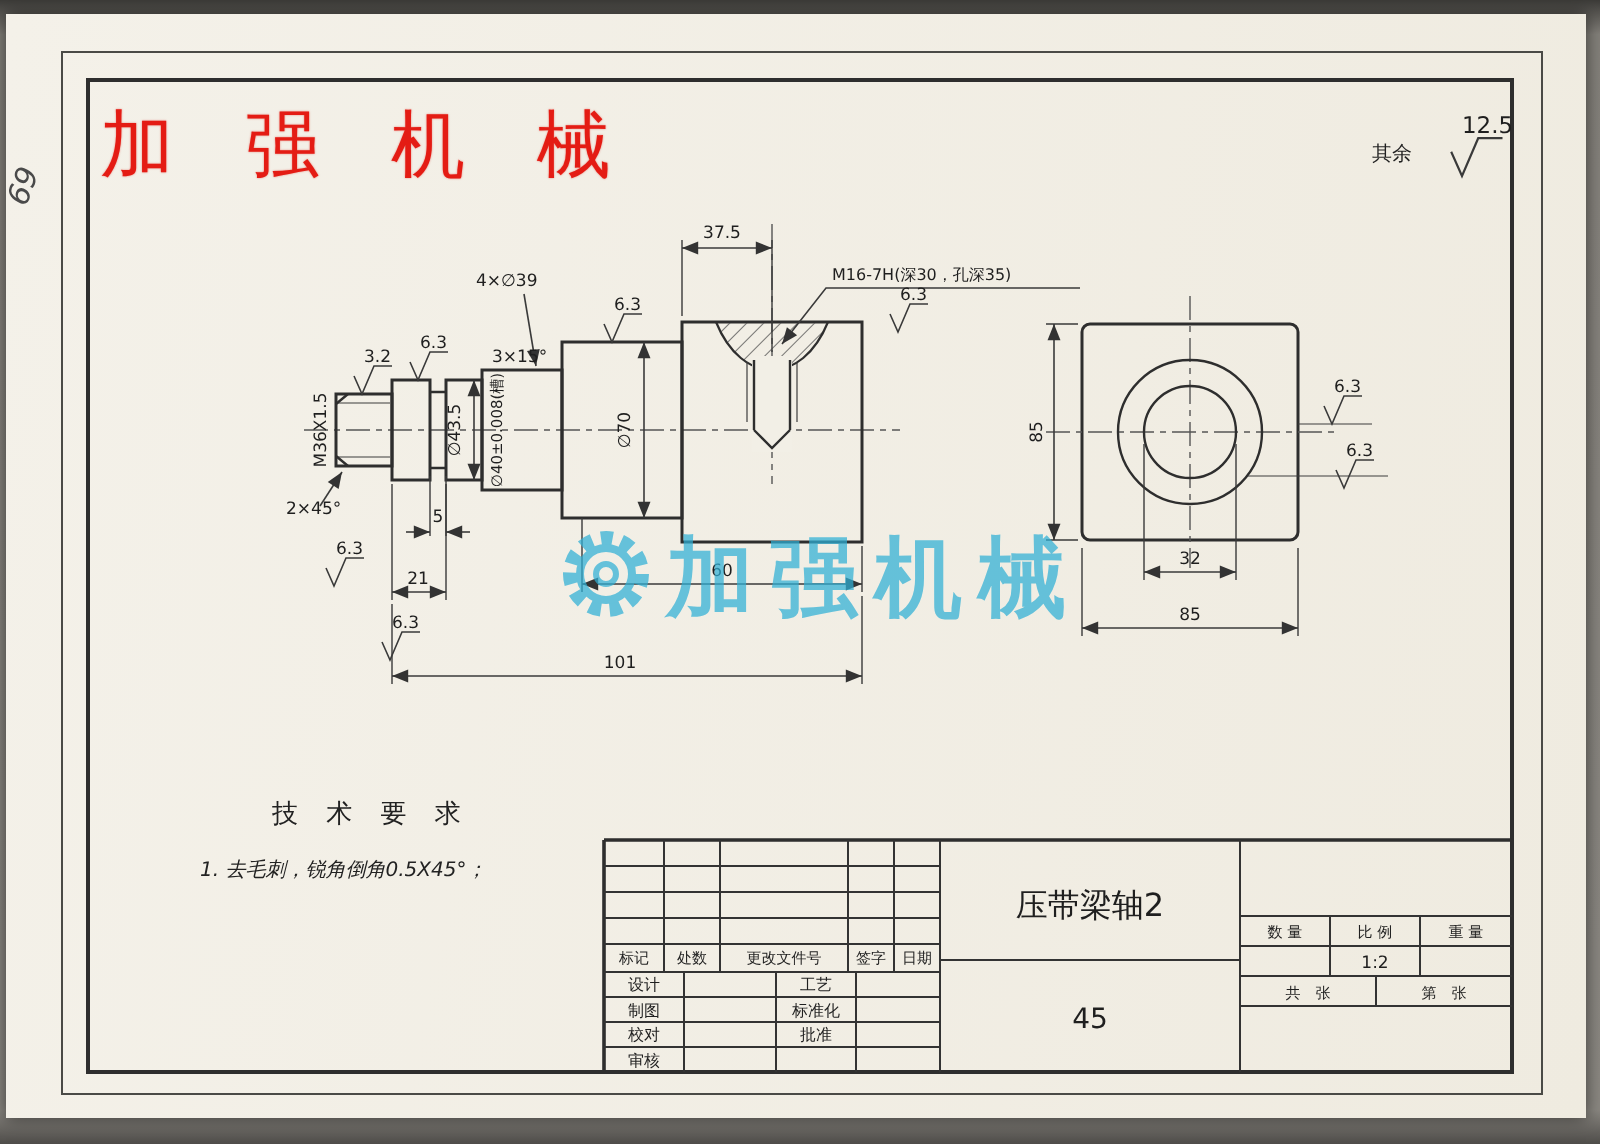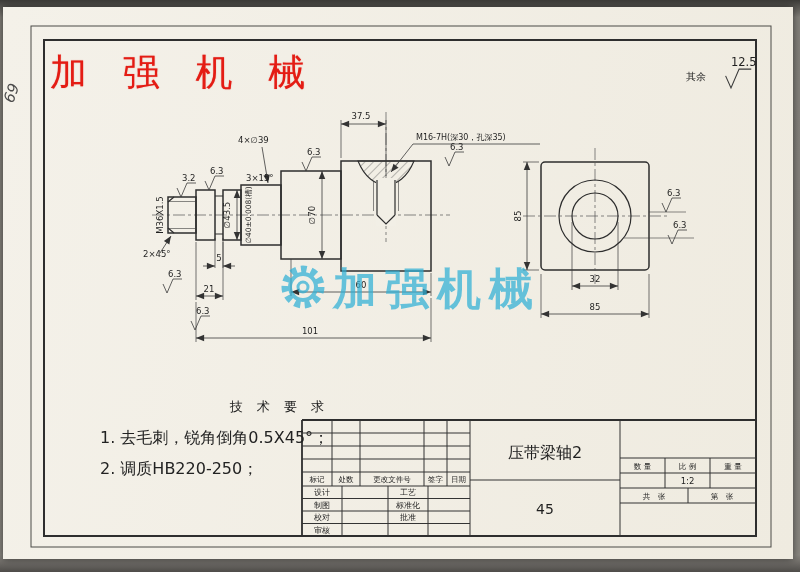--- a/index.html
+++ b/index.html
@@ -7,22 +7,22 @@
     background:linear-gradient(180deg,#3c3b38 0%,#83807a 3%,#8a8781 97%,#4e4c49 100%);
     font-family:"DejaVu Sans",sans-serif;}
   .paper{position:absolute;left:3px;top:7px;right:7px;bottom:13px;
     background:linear-gradient(100deg,#f4f1e9,#efebe0);box-shadow:0 0 8px rgba(0,0,0,.55);}
   svg.draw{position:absolute;left:0;top:0;z-index:2;}
   .logo{position:absolute;left:50px;top:48px;font-size:37px;font-weight:normal;color:#e41c14;
     letter-spacing:12px;z-index:3;white-space:nowrap;text-shadow:0 0 1px rgba(220,30,20,.55);}
   .margin-note{position:absolute;left:2px;top:84px;transform:rotate(-70deg);font-size:15px;
     color:#4a4a4a;font-style:italic;z-index:3;}
   .tech{position:absolute;left:100px;top:398px;z-index:3;color:#222;}
-  .tech-title{font-size:13px;letter-spacing:5px;margin-left:36px;margin-bottom:12px;text-align:right;}
-  .tech-item{font-size:16px;margin-bottom:10px;white-space:nowrap;}
+  .tech-title{font-size:13px;letter-spacing:5px;margin-left:36px;margin-bottom:12px;}
+  .tech-item{font-size:10px;margin-bottom:10px;white-space:nowrap;font-style:italic;}
   
   .ol{stroke:#2e2e2e;stroke-width:1.5;fill:none;}
   .ol2{stroke:#2e2e2e;stroke-width:1.2;fill:none;}
   .th{stroke:#3c3c3c;stroke-width:0.6;fill:none;}
   .dl{stroke:#3a3a3a;stroke-width:0.8;fill:none;}
   .ex{stroke:#3a3a3a;stroke-width:0.7;fill:none;}
   .cl{stroke:#555;stroke-width:0.7;fill:none;stroke-dasharray:12 3 3 3;}
   .tb{stroke:#333;stroke-width:1;fill:none;}
   .tbb{stroke:#2e2e2e;stroke-width:1.8;fill:none;}
   text.d{font-family:"DejaVu Sans",sans-serif;font-size:8.5px;fill:#1f1f1f;}
@@ -34,21 +34,20 @@
 
 <div class="stage">
   <div class="paper"></div>
 
   <div class="margin-note">69</div>
   <div class="logo">加 强 机 械</div>
 
   <div class="tech">
     <div class="tech-title">技 术 要 求</div>
     <div class="tech-item">1. 去毛刺，锐角倒角0.5X45°；</div>
-    <div class="tech-item">2. 调质HB220-250；</div>
   </div>
 
   <svg class="draw" width="800" height="572" viewBox="0 0 800 572">
     <defs>
       <marker id="ar" viewBox="0 0 10 10" refX="9.5" refY="5" markerWidth="9" markerHeight="9" orient="auto-start-reverse" markerUnits="userSpaceOnUse">
         <path d="M0.5,1.4 L9.5,5 L0.5,8.6 Z" fill="#333"></path>
       </marker>
       <pattern id="hatch" width="6" height="6" patternUnits="userSpaceOnUse" patternTransform="rotate(45)">
         <line x1="0" y1="0" x2="0" y2="6" stroke="#555" stroke-width="0.8"></line>
       </pattern>

